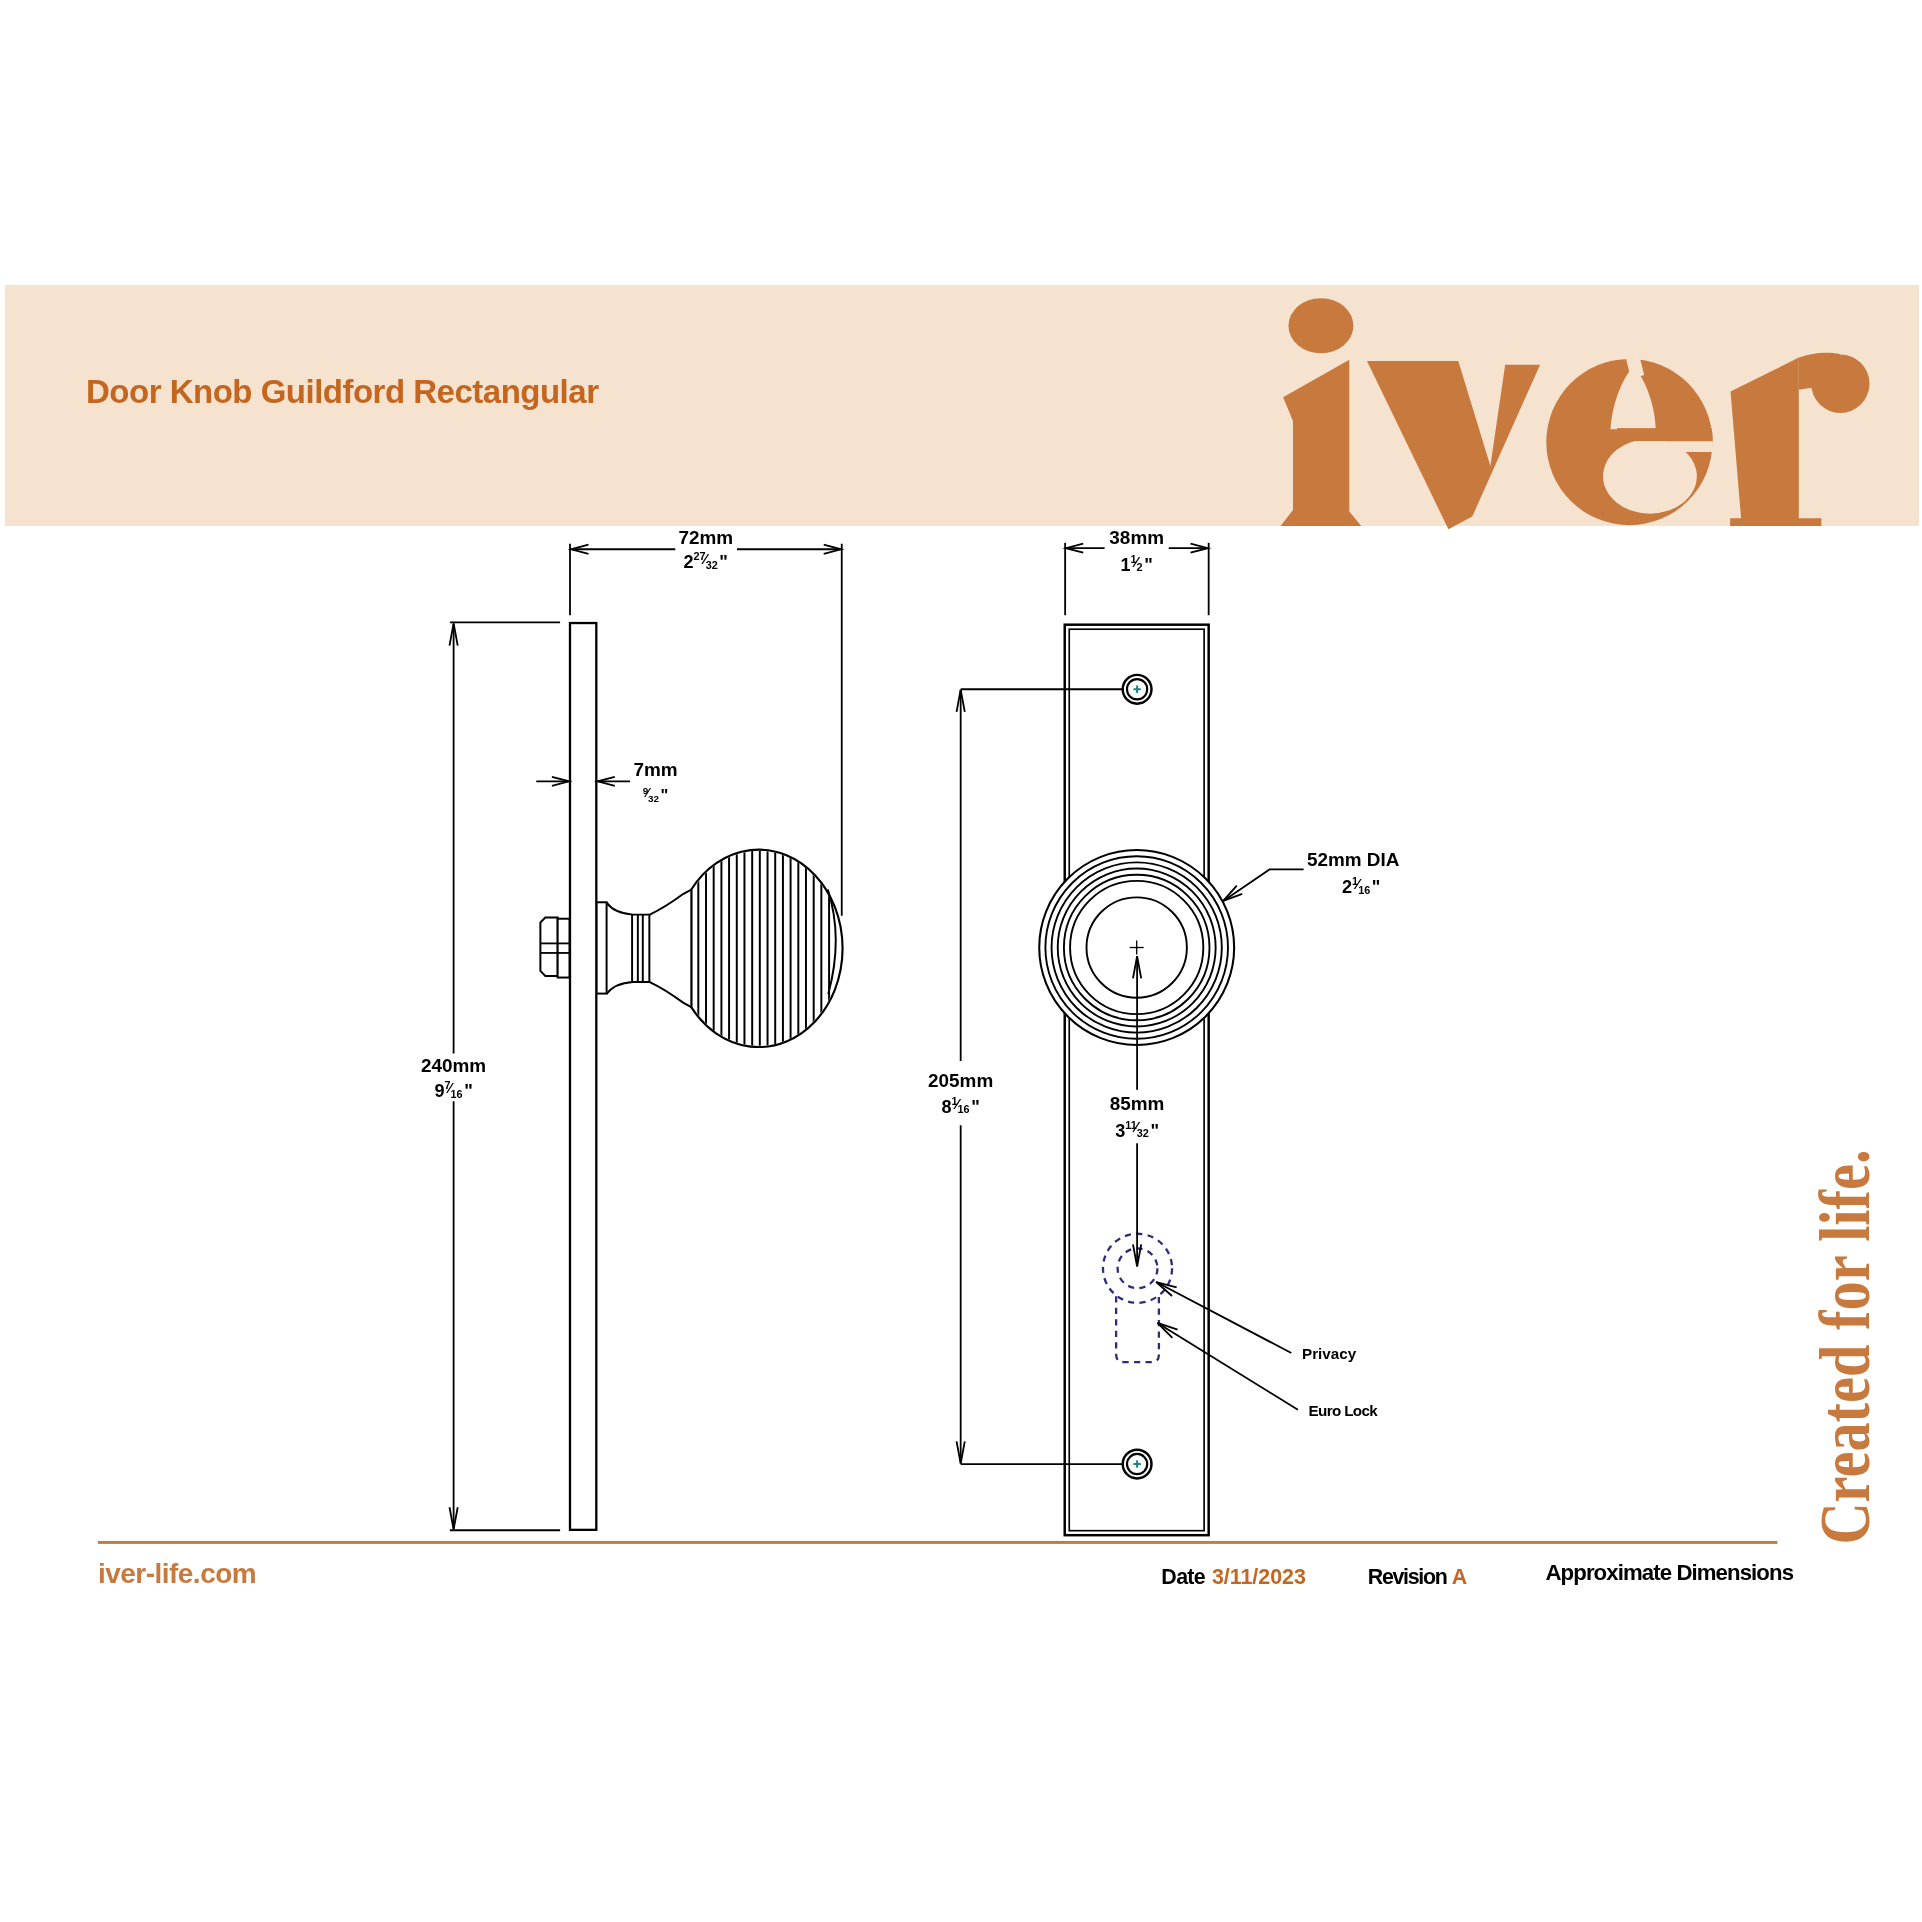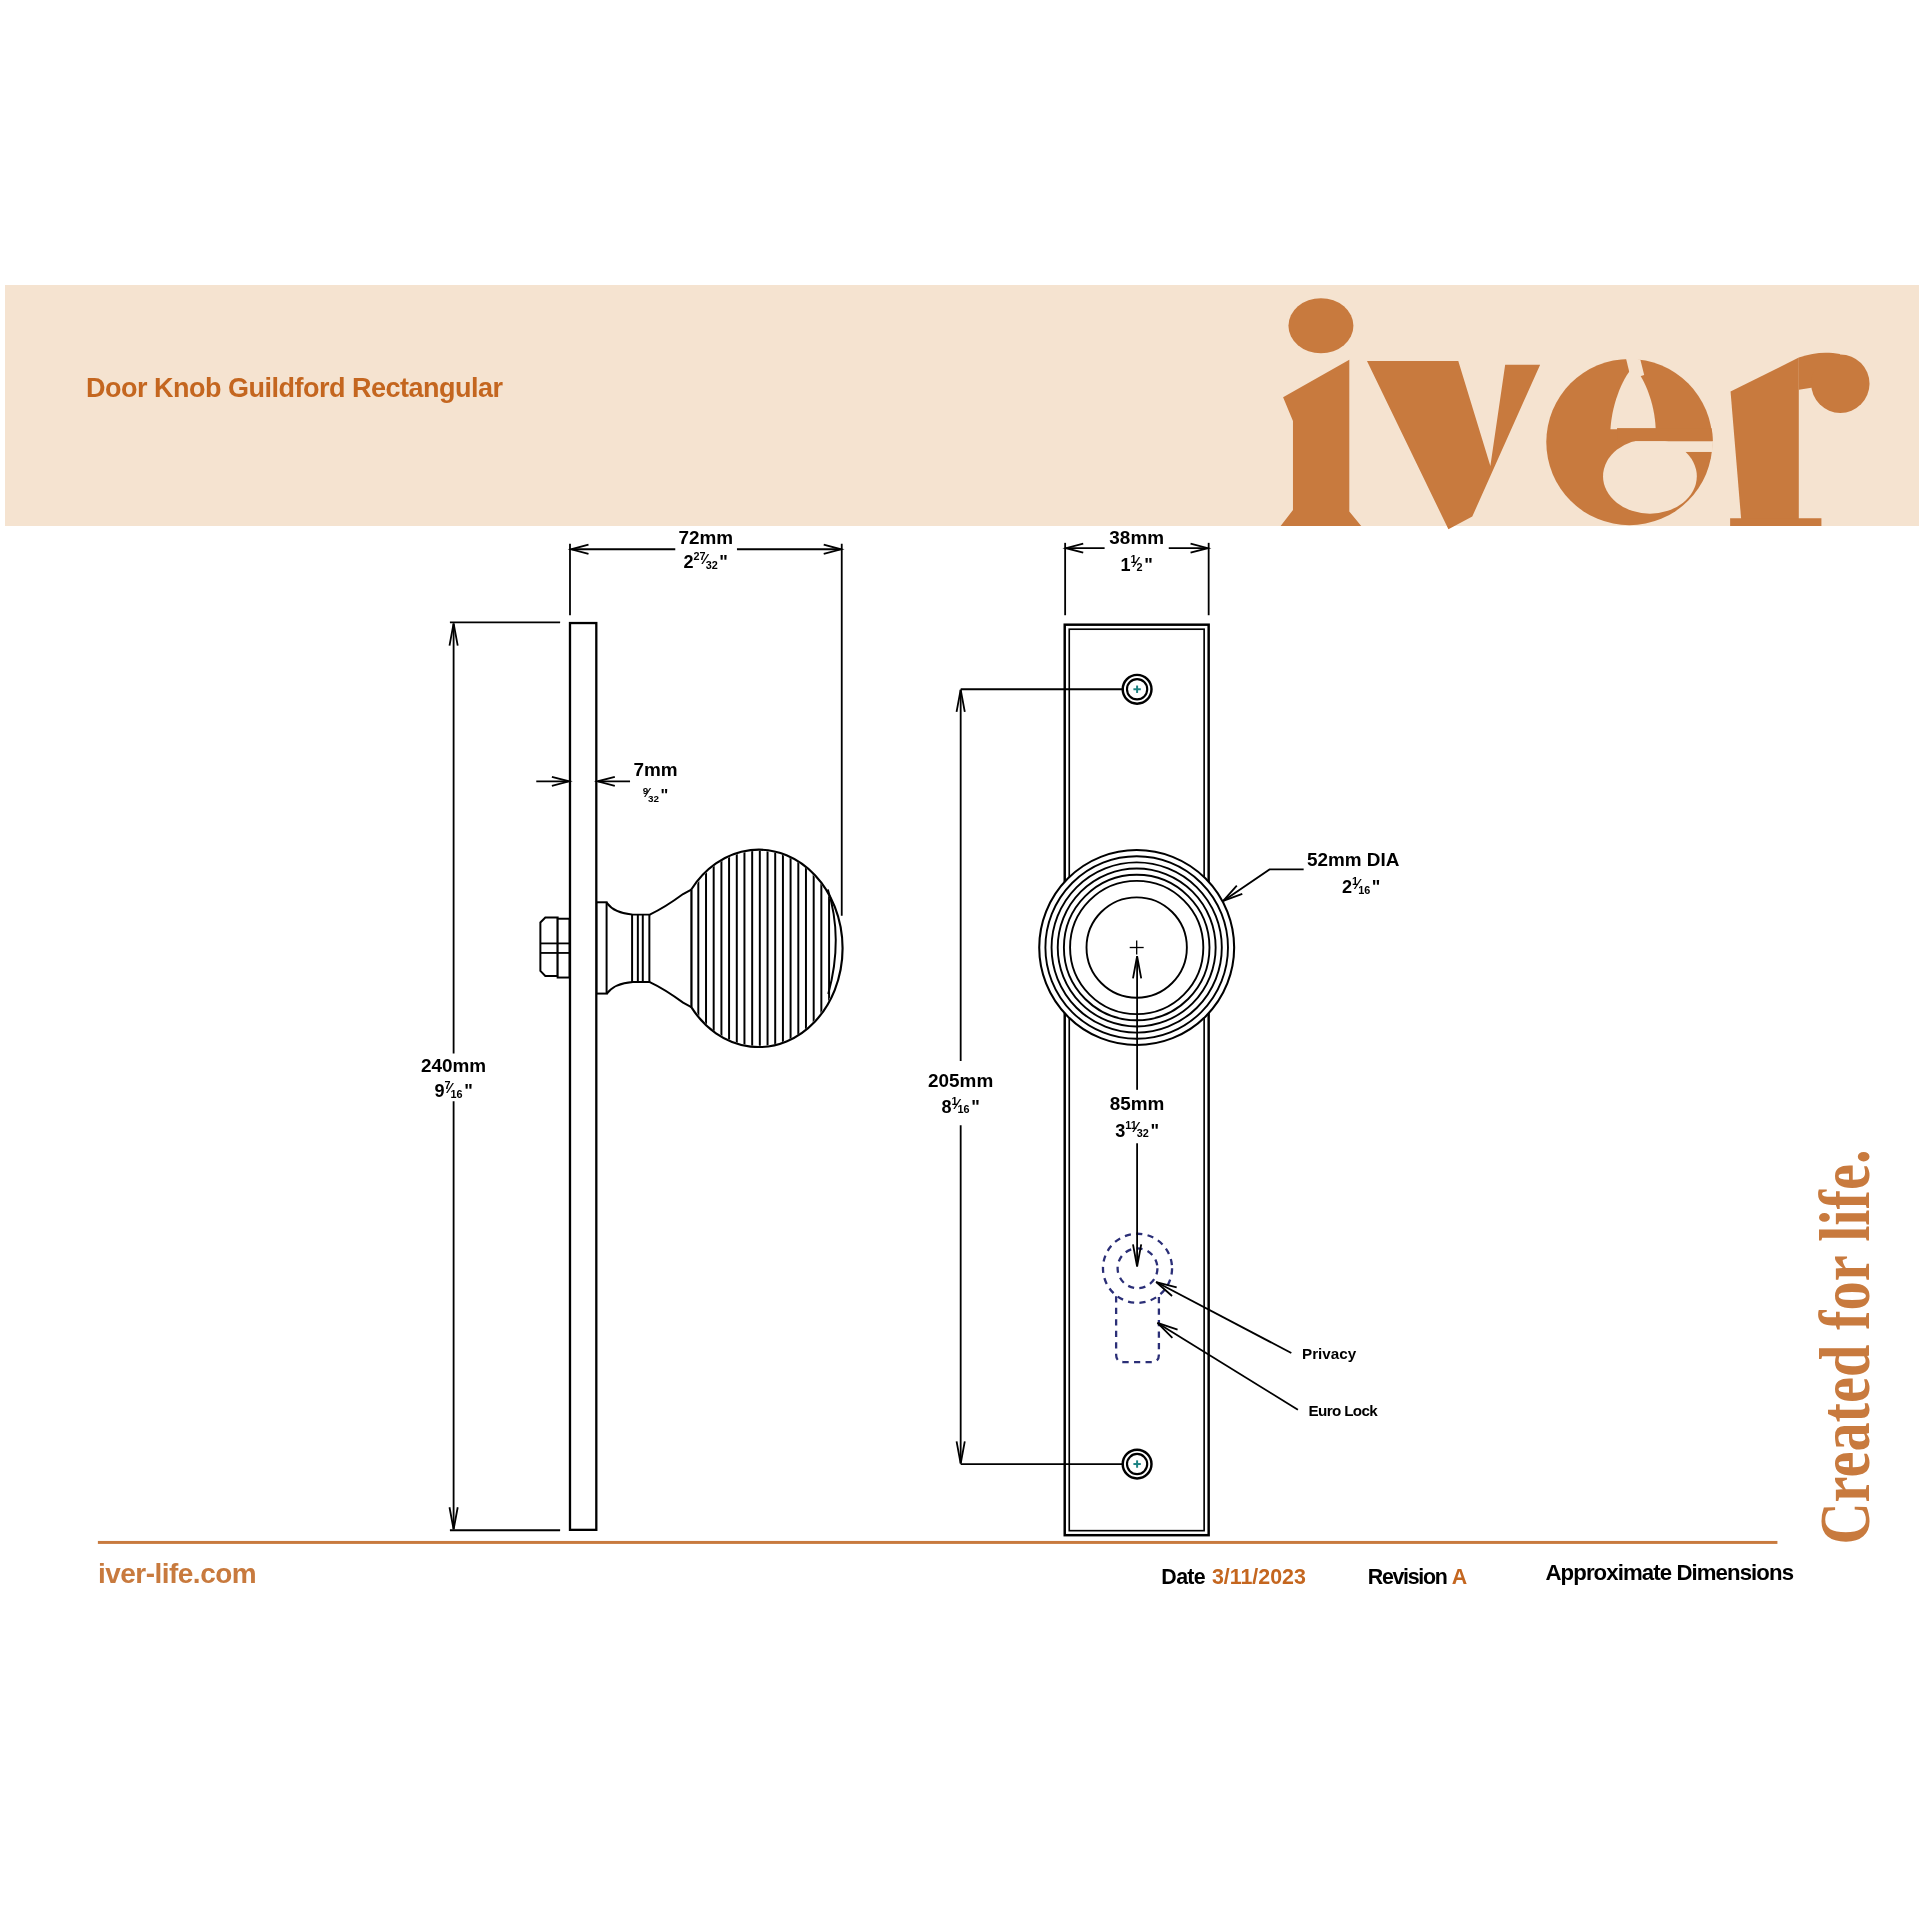--- a/index.html
+++ b/index.html
@@ -1,19 +1,19 @@
 <!DOCTYPE html>
 <html style="font-size:13px"><head><meta charset="utf-8">
 <style>
 html,body { margin:0; padding:0; background:#fff; }
 #page { position:relative; width:1923px; height:1923px; background:#fff; overflow:hidden;
         font-family:"Liberation Sans", sans-serif; }
 #band { position:absolute; left:5px; top:285px; width:1914px; height:241px; background:#f5e3d0; }
 #title { position:absolute; left:86px; top:373px; color:#c4661f; font-weight:bold;
-         font-size:27px; letter-spacing:-0.5px; white-space:nowrap; }
+         font-size:33px; letter-spacing:-0.5px; white-space:nowrap; }
 svg.layer { position:absolute; left:0; top:0; }
 </style></head>
 <body>
 <div id="page">
   <div id="band"></div>
   <div id="title">Door Knob Guildford Rectangular</div>
   <svg class="layer" width="1923" height="1923" viewBox="0 0 2338 2338">
 <clipPath id="ecl">
         <circle cx="1981" cy="537.5" r="101.5"></circle>
       </clipPath>

